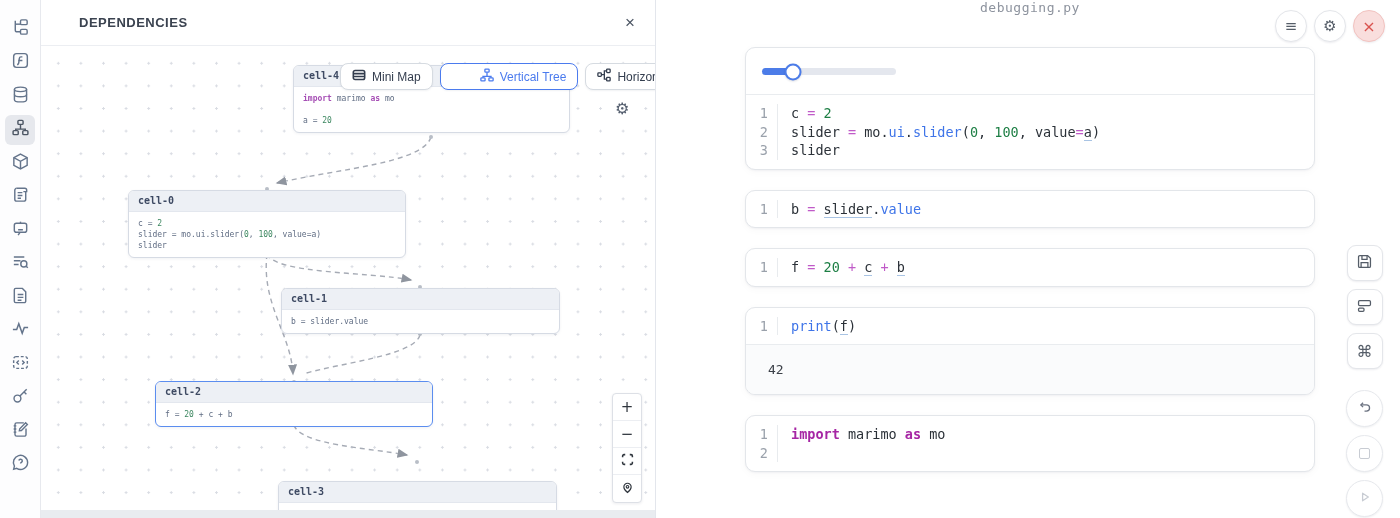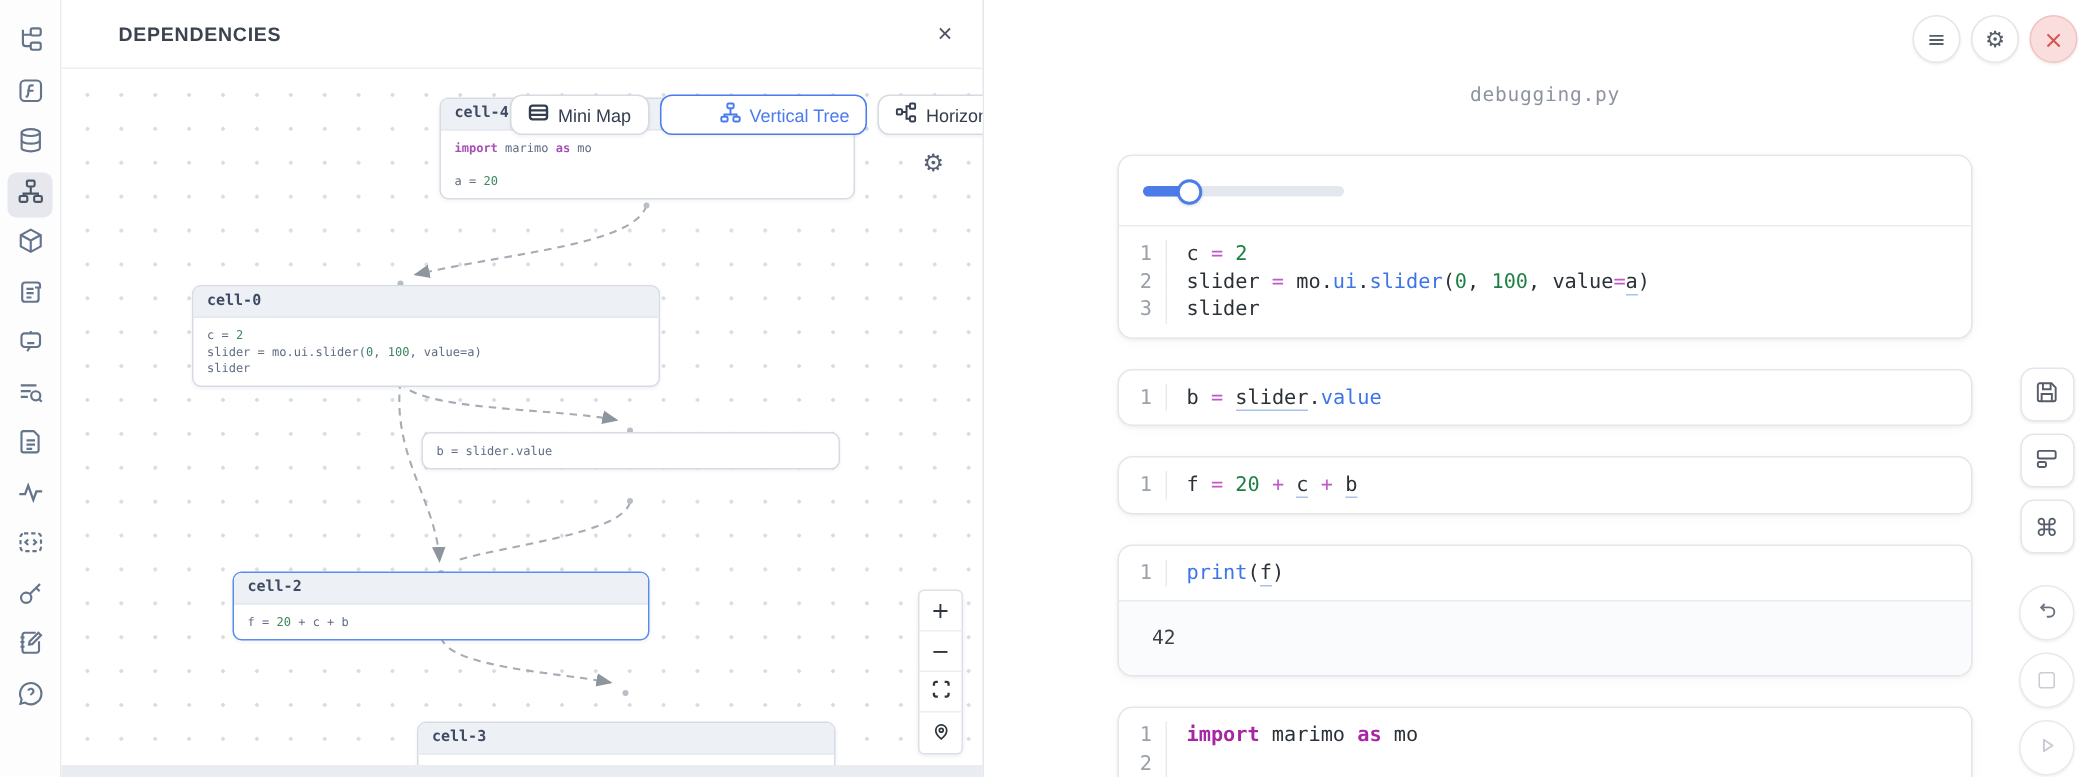--- a/index.html
+++ b/index.html
@@ -66,21 +66,21 @@
   
   .notebook { position:absolute; left:657px; top:0; width:743px; height:518px; background:#fff; }
 
   .top-actions { position:absolute; right:15px; top:10px; display:flex; gap:7px; }
   .circ-btn { width:32px; height:32px; border-radius:50%; background:#fff; border:1px solid #e4e6ea;
               box-shadow:0 1px 2px rgba(20,30,60,.08); display:flex; align-items:center; justify-content:center;
               font-family:"DejaVu Sans",sans-serif; font-size:15px; color:#555d68; cursor:pointer; }
   .circ-btn.danger { background:#f9dedd; border-color:#f2c3c0; color:#d9534f; font-size:16px; }
 
   .nb-col { position:absolute; left:88px; top:0; width:570px; }
-  .nb-filename { margin-top:56px; text-align:center; font:13px "DejaVu Sans Mono", monospace;
+  .nb-filename { text-align:center; font:13px "DejaVu Sans Mono", monospace;
                  color:#8d939e; letter-spacing:.5px; cursor:pointer; }
 
   .cells { margin-top:32px; }
   .nb-cell { background:#fff; border:1px solid #e3e6ea; border-radius:10px; margin-bottom:20px;
              box-shadow:0 1px 2px rgba(20,30,60,.04), 0 2px 8px rgba(20,30,60,.03); overflow:hidden; }
 
   .nb-output-top { padding:20px 16px 19px 16px; border-bottom:1px solid #e9ecef; }
   .slider-track { position:relative; width:134px; height:7px; background:#e4e7ee; border-radius:4px; cursor:pointer; }
   .slider-fill { position:absolute; left:0; top:0; height:7px; background:#4c7ce8; border-radius:4px; }
   .slider-thumb { position:absolute; top:50%; width:17px; height:17px; background:#fff;
@@ -251,29 +251,30 @@
 
       <div id="graph-nodes">
           <div class="node" style="left: 252px; top: 19px; width: 277px;">
             <div class="node-header">cell-4</div>
             <div class="node-body">
               <div class="node-line"><span class="tk-k">import</span><span> marimo </span><span class="tk-k">as</span><span> mo</span></div>
               <div class="node-line">&nbsp;</div>
               <div class="node-line"><span>a </span><span class="tk-o">=</span><span> </span><span class="tk-n">20</span></div>
             </div>
           </div>
-          <div class="node" style="left: 87px; top: 144px; width: 312px;">
+          <div class="node" style="left: 87px; top: 144px; width: 278px;">
             <div class="node-header">cell-0</div>
             <div class="node-body">
               <div class="node-line"><span>c </span><span class="tk-o">=</span><span> </span><span class="tk-n">2</span></div>
               <div class="node-line"><span>slider </span><span class="tk-o">=</span><span> mo.</span><span class="tk-f">ui</span><span>.</span><span class="tk-f">slider</span><span>(</span><span class="tk-n">0</span><span>, </span><span class="tk-n">100</span><span>, value</span><span class="tk-o">=</span><span class="tk-v">a</span><span>)</span></div>
               <div class="node-line"><span>slider</span></div>
             </div>
           </div>
           <div class="node" style="left: 240px; top: 242px; width: 279px;">
+            <div class="node-header">cell-1</div>
             <div class="node-body">
               <div class="node-line"><span>b </span><span class="tk-o">=</span><span> </span><span class="tk-v">slider</span><span>.</span><span class="tk-f">value</span></div>
             </div>
           </div>
           <div class="node selected" style="left: 114px; top: 335px; width: 278px;">
             <div class="node-header">cell-2</div>
             <div class="node-body">
               <div class="node-line"><span>f </span><span class="tk-o">=</span><span> </span><span class="tk-n">20</span><span> </span><span class="tk-o">+</span><span> </span><span class="tk-v">c</span><span> </span><span class="tk-o">+</span><span> </span><span class="tk-v">b</span></div>
             </div>
           </div>

